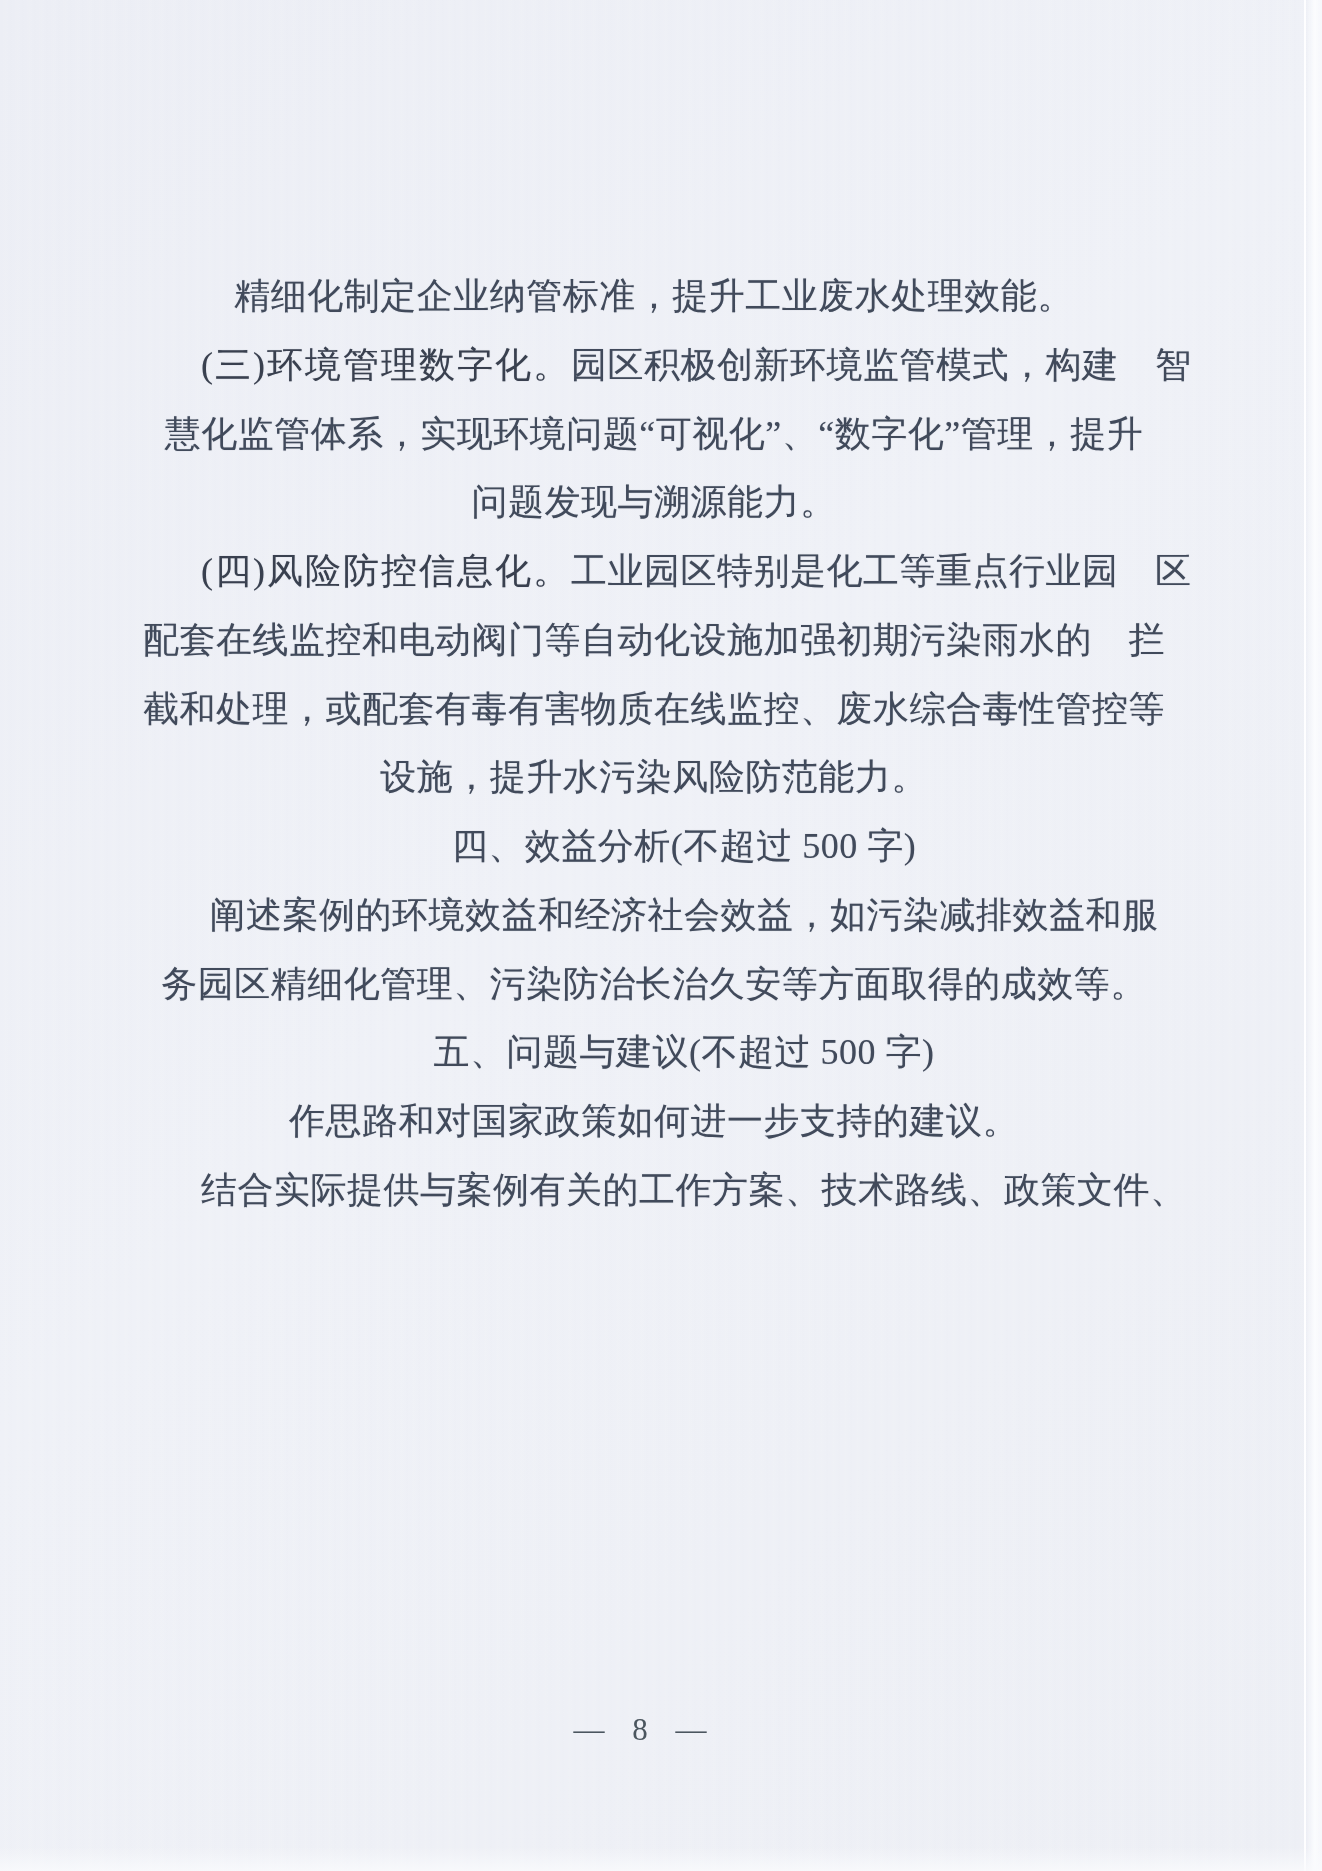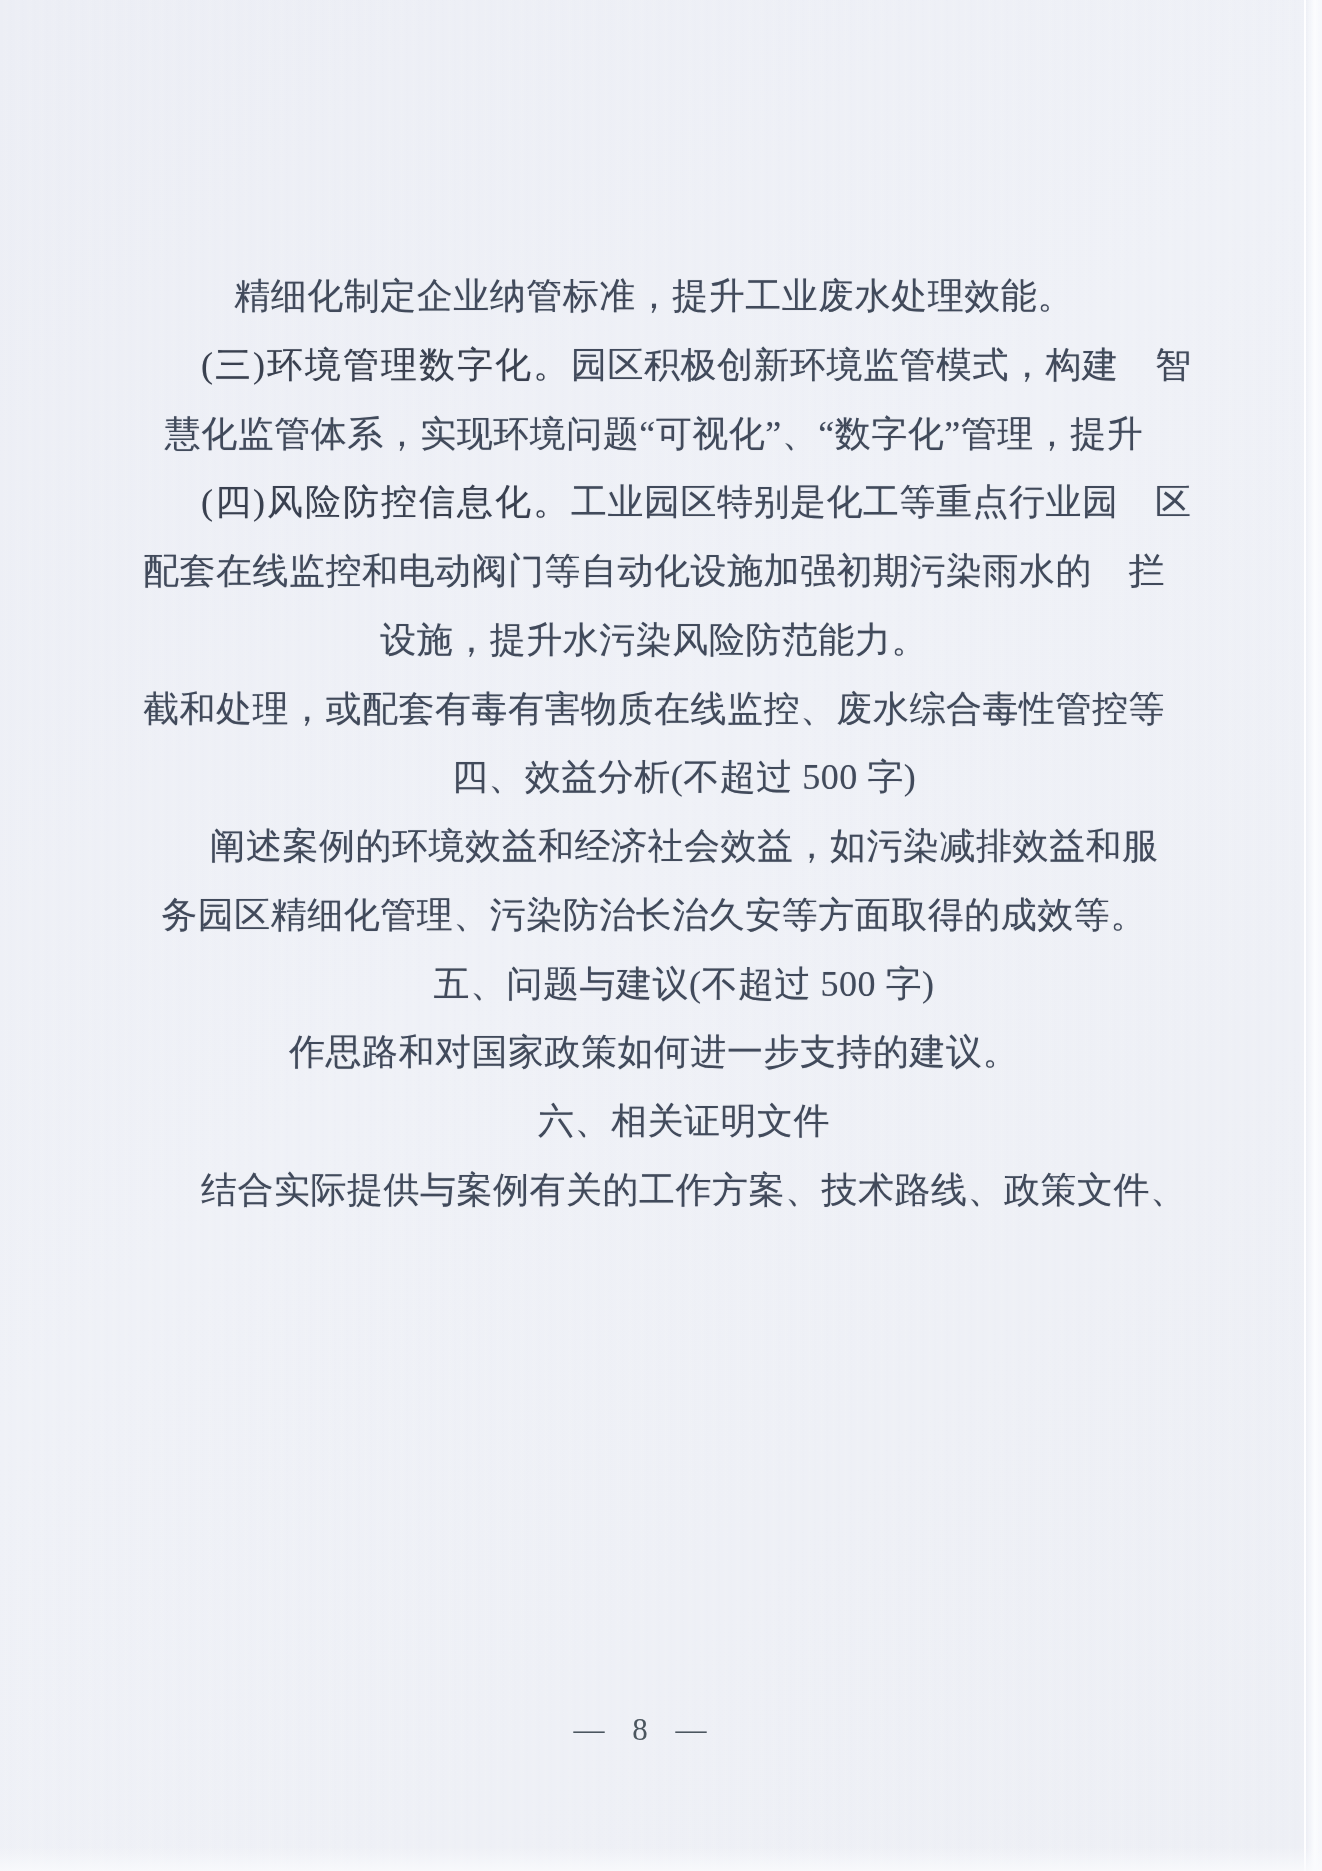--- a/index.html
+++ b/index.html
@@ -82,26 +82,26 @@
 <body>
 
 <div class="scan-texture"></div>
 <div class="right-edge"></div>
 <div class="bottom-edge"></div>
 
 <div class="text-block">
   <div class="line"><span>精细化制定企业纳管标准，提升工业废水处理效能。</span></div>
   <div class="line indent"><span class="bold-run">(三)环境管理数字化。</span><span>园区积极创新环境监管模式，构建　智</span></div>
   <div class="line"><span>慧化监管体系，实现环境问题“可视化”、“数字化”管理，提升</span></div>
+  <div class="line"><span>问题发现与溯源能力。</span></div>
   <div class="line indent"><span class="bold-run">(四)风险防控信息化。</span><span>工业园区特别是化工等重点行业园　区</span></div>
   <div class="line"><span>配套在线监控和电动阀门等自动化设施加强初期污染雨水的　拦</span></div>
+  <div class="line"><span>截和处理，或配套有毒有害物质在线监控、废水综合毒性管控等</span></div>
   <div class="line"><span>设施，提升水污染风险防范能力。</span></div>
-  <div class="line"><span>截和处理，或配套有毒有害物质在线监控、废水综合毒性管控等</span></div>
   <div class="line indent"><span>四、效益分析(不超过 500 字)</span></div>
   <div class="line indent"><span>阐述案例的环境效益和经济社会效益，如污染减排效益和服</span></div>
   <div class="line"><span>务园区精细化管理、污染防治长治久安等方面取得的成效等。</span></div>
   <div class="line indent"><span>五、问题与建议(不超过 500 字)</span></div>
   <div class="line"><span>作思路和对国家政策如何进一步支持的建议。</span></div>
-  <div class="line indent"><span>六、相关证明文件</span></div>
   <div class="line indent"><span>结合实际提供与案例有关的工作方案、技术路线、政策文件、</span></div>
 </div>
 
 <div class="footer">— 8 —</div>
 
 </body></html>

